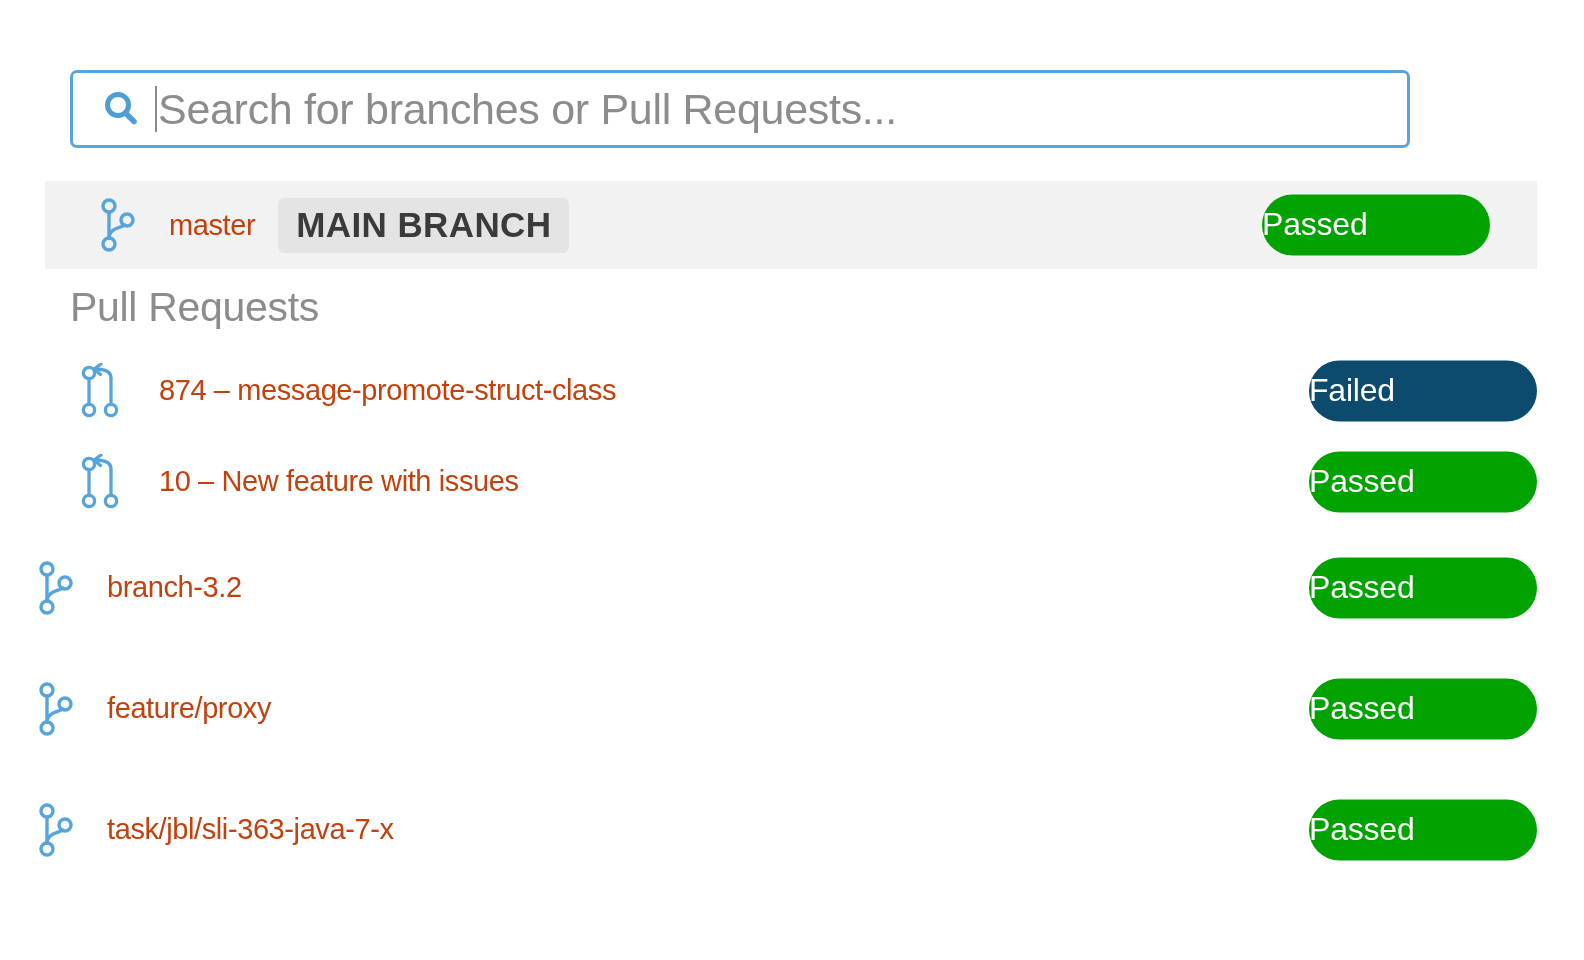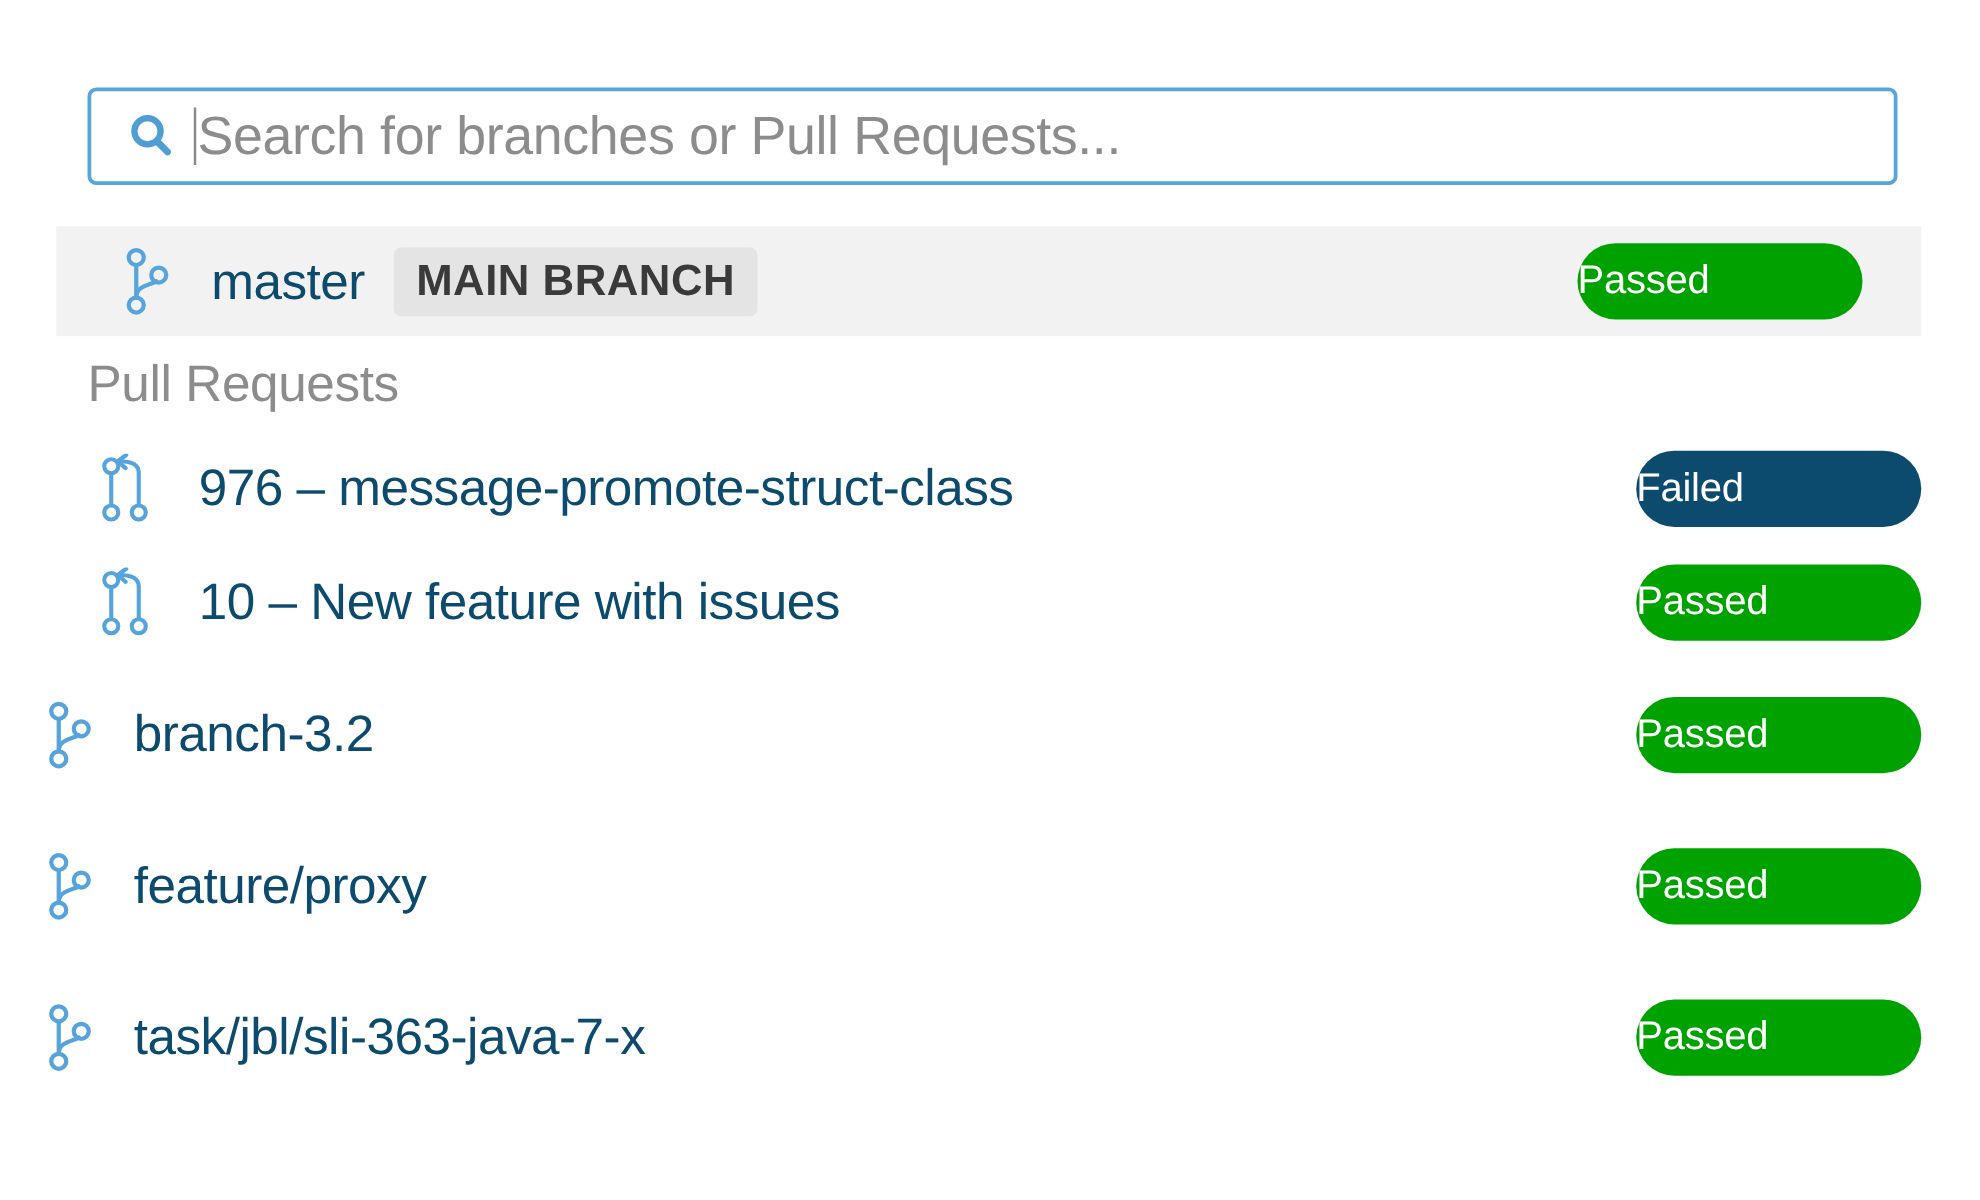--- a/index.html
+++ b/index.html
@@ -21,21 +21,21 @@
     width: 1584px;
     height: 960px;
     box-sizing: border-box;
   }
 
   
   .search-wrap {
     position: absolute;
     left: 70px;
     top: 70px;
-    width: 1448px;
+    width: 1340px;
     height: 78px;
     box-sizing: border-box;
     border: 3px solid #58a5dd;
     border-radius: 7px;
     background: #ffffff;
     display: flex;
     align-items: center;
     padding: 0 18px;
   }
   .search-icon {
@@ -97,22 +97,22 @@
   .row-icon {
     flex: 0 0 auto;
     width: 56px;
     display: flex;
     align-items: center;
     justify-content: center;
   }
   .row-icon svg { display: block; }
 
   .row-label {
-    font-size: 41px;
-    color: #0c4a6e;
+    font-size: 29px;
+    color: #c2410c;
     letter-spacing: -0.4px;
     white-space: nowrap;
     line-height: 1;
   }
 
   .tag {
     margin-left: 23px;
     background: #e4e4e4;
     color: #3a3a3a;
     font-size: 35px;
@@ -208,21 +208,21 @@
         <svg width="48" height="56" viewBox="0 0 48 56" aria-hidden="true">
           <circle cx="11" cy="10" r="5.6" fill="none" stroke="#57a4dc" stroke-width="3.3"></circle>
           <circle cx="11" cy="47" r="5.6" fill="none" stroke="#57a4dc" stroke-width="3.3"></circle>
           <circle cx="33" cy="47" r="5.6" fill="none" stroke="#57a4dc" stroke-width="3.3"></circle>
           <line x1="11" y1="15.6" x2="11" y2="41.4" stroke="#57a4dc" stroke-width="3.3"></line>
           <line x1="33" y1="15" x2="33" y2="41.4" stroke="#57a4dc" stroke-width="3.3"></line>
           <path d="M33 15 C33 8 25 6 17 6" fill="none" stroke="#57a4dc" stroke-width="3.3" stroke-linecap="round"></path>
           <path d="M23 1 L16.2 6 L22.5 11.5" fill="none" stroke="#57a4dc" stroke-width="3.3" stroke-linecap="round" stroke-linejoin="round"></path>
         </svg>
       </span>
-      <span class="row-label">976 – message-promote-struct-class</span>
+      <span class="row-label">874 – message-promote-struct-class</span>
       <span class="badge failed">Failed</span>
     </div>
 
     <div class="row row-pr">
       <span class="row-icon">
         <svg width="48" height="56" viewBox="0 0 48 56" aria-hidden="true">
           <circle cx="11" cy="10" r="5.6" fill="none" stroke="#57a4dc" stroke-width="3.3"></circle>
           <circle cx="11" cy="47" r="5.6" fill="none" stroke="#57a4dc" stroke-width="3.3"></circle>
           <circle cx="33" cy="47" r="5.6" fill="none" stroke="#57a4dc" stroke-width="3.3"></circle>
           <line x1="11" y1="15.6" x2="11" y2="41.4" stroke="#57a4dc" stroke-width="3.3"></line>

